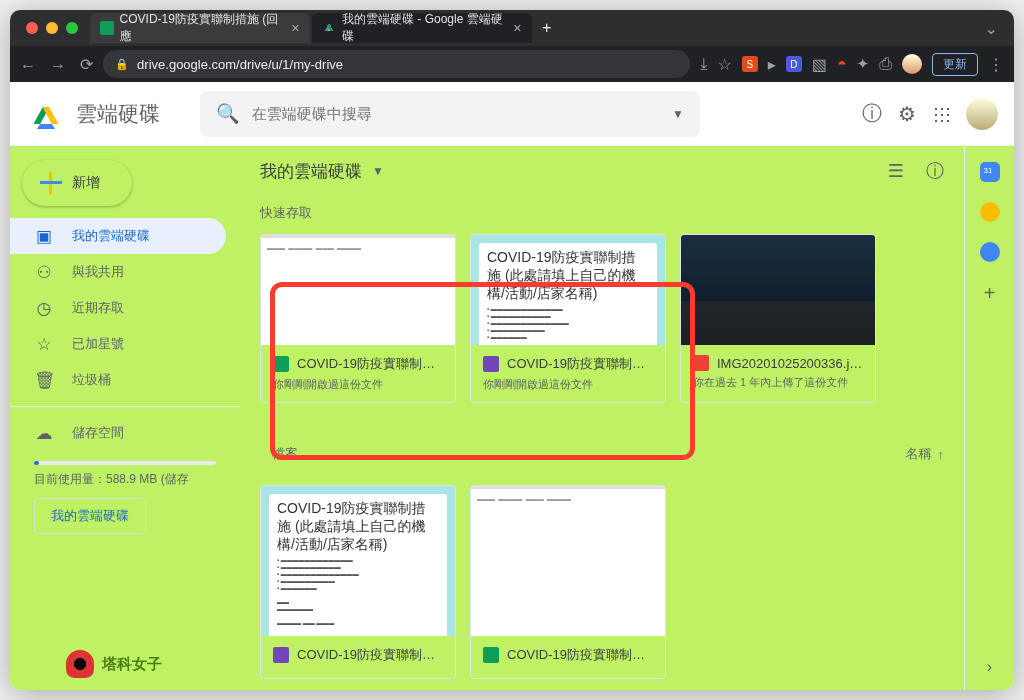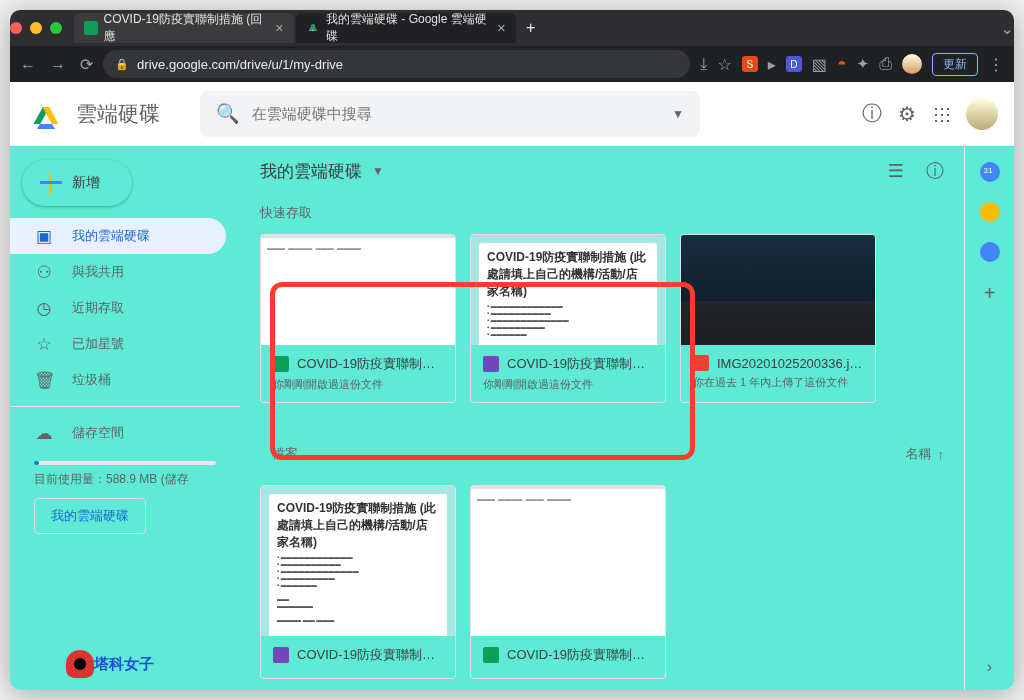--- a/index.html
+++ b/index.html
@@ -1,37 +1,37 @@
 <!DOCTYPE html>
 <html><head>
 <meta charset="utf-8">
 <style>
 * { margin: 0; padding: 0; box-sizing: border-box; font-family: 'Arial', 'Helvetica Neue', sans-serif; }
 body { width: 1024px; height: 700px; overflow: hidden; background: #f0f0f0; display:flex; align-items:center; justify-content:center;}
 .window { width: 1004px; height: 680px; background: #fff; border-radius: 10px; box-shadow: 0 4px 30px rgba(0,0,0,0.3); overflow: hidden; display: flex; flex-direction: column; position:relative;}
-.titlebar { height: 36px; background: #2e2e31; display: flex; align-items: center; padding: 0 0; }
+.titlebar { height: 36px; background: #2e2e31; display: flex; align-items: center; padding: 0 16px; }
 .traffic { display: flex; gap: 8px; margin-right: 12px; }
 .dot { width: 12px; height: 12px; border-radius: 50%; }
 .red{background:#ff5f56}.yellow{background:#ffbd2e}.green{background:#27c93f}
 .tabs-bar { flex:1; display:flex; align-items:center; gap:2px; height:100%; }
 .tab { height:30px; background:#3b3b3e; color:#e0e0e0; font-size:12px; padding:0 10px; display:flex; align-items:center; gap:6px; border-radius:6px 6px 0 0; max-width:220px; position:relative;}
 .tab.active{background:#202124}
 .tab .close{font-size:11px;color:#aaa}
 .tab-icon-sheets{width:14px;height:14px;background:#0f9d58;border-radius:2px}
 .new-tab{color:#eee;font-size:16px;padding:0 8px}
 .urlbar-row{height:36px;background:#202124;display:flex;align-items:center;padding:0 10px;gap:10px}
 .nav-arrows{display:flex;gap:14px;color:#9aa0a6}
 .nav-arrows span{font-size:16px}
 .url-pill{flex:1;background:#35363a;height:28px;border-radius:14px;display:flex;align-items:center;padding:0 12px;color:#e8eaed;font-size:13px;gap:8px}
 .lock{font-size:11px;color:#9aa0a6}
 .ext-icons{display:flex;gap:10px;align-items:center}
 .ext-icons .ei{width:16px;height:16px;border-radius:3px;font-size:10px;display:flex;align-items:center;justify-content:center;color:#fff}
 .update-btn{border:1px solid #8ab4f8;color:#8ab4f8;font-size:12px;padding:2px 10px;border-radius:4px}
 .avatar-sm{width:20px;height:20px;border-radius:50%;background:linear-gradient(#ffd,#d96)}
-.content{flex:1;display:flex;background:#5eead4;position:relative}
+.content{flex:1;display:flex;background:#bef264;position:relative}
 .drive-header{position:absolute;top:0;left:0;right:0;height:64px;display:flex;align-items:center;padding:0 16px;gap:10px;border-bottom:1px solid #f1f1f1;z-index:5;background:#fff}
 .drive-logo{display:flex;align-items:center;gap:10px}
 .brand{font-size:21px;color:#5f6368}
 .search{flex:0 0 500px;margin-left:30px;background:#f1f3f4;height:46px;border-radius:8px;display:flex;align-items:center;padding:0 16px;gap:12px;color:#5f6368}
 .search input{border:none;background:transparent;flex:1;font-size:15px;color:#5f6368}
 .hdr-right{margin-left:auto;display:flex;gap:16px;align-items:center;color:#5f6368}
 .hdr-right .ic{font-size:20px}
 .grid9{width:18px;height:18px;background-image:radial-gradient(#5f6368 1.5px,transparent 1.5px);background-size:6px 6px;background-position:1px 1px}
 .avatar{width:32px;height:32px;border-radius:50%;background:linear-gradient(#ffd,#ba7)}
 .body-row{display:flex;position:absolute;top:64px;left:0;right:0;bottom:0}
@@ -55,40 +55,40 @@
 .loc-icons{margin-left:auto;display:flex;gap:22px;color:#5f6368;font-size:18px;align-items:center}
 .section-title{font-size:13px;color:#5f6368;margin:8px 0 12px;font-weight:500}
 .card-row{display:flex;gap:14px}
 .file-card{width:196px;border:1px solid #e0e0e0;border-radius:4px;overflow:hidden}
 .preview{height:110px;background:#f8f9fa;position:relative;overflow:hidden}
 .preview.form{background:linear-gradient(#a8e6e6,#a8e6e6)}
 .preview.photo{background:linear-gradient(#1a2e40,#0a1520);position:relative}
 .preview.photo:after{content:"";position:absolute;bottom:0;left:0;right:0;height:40%;background:rgba(60,50,40,0.4);backdrop-filter:blur(2px);-webkit-backdrop-filter:blur(2px)}
 .preview.doc-white{background:#fff;border-top:3px solid #e0e0e0}
 .preview .form-doc{position:absolute;left:8px;right:8px;top:8px;bottom:0;background:#fff;border-radius:3px 3px 0 0;padding:6px 8px;font-size:7px;color:#444}
-.form-doc .ftitle{font-size:12px;font-weight:700;color:#333;margin-bottom:3px}
+.form-doc .ftitle{font-size:14px;font-weight:400;color:#333;margin-bottom:3px}
 .card-info{padding:10px 12px;font-size:13px;color:#5f6368}
 .card-name{display:flex;gap:8px;align-items:center;color:#3c4043;margin-bottom:4px}
 .card-name .txt{white-space:nowrap;overflow:hidden;text-overflow:ellipsis}
 .fic{width:16px;height:16px;border-radius:2px;flex-shrink:0}
 .fic.sheets{background:#0f9d58}
 .fic.forms{background:#7248b9}
 .fic.img{background:#ea4335}
 .card-sub{font-size:11px;color:#5f6368}
 .highlight{position:absolute;border:5px solid #ff3b30;border-radius:12px;top:200px;left:260px;width:425px;height:178px;pointer-events:none;z-index:20}
 .sort-row{display:flex;align-items:center;margin-top:30px}
 .sort-right{margin-left:auto;font-size:13px;color:#5f6368;display:flex;gap:6px;align-items:center}
 .files-row{display:flex;gap:14px;margin-top:10px}
 .file-card.big .preview{height:150px}
 .file-card.selected{border-color:#1a73e8;background:#e8f0fe}
 .preview.dog{background:linear-gradient(135deg,#8a9b6e 0%,#d4c9ae 30%,#b8a584 60%,#3d5f3d 100%);position:relative}
 .preview.dog:after{content:"";position:absolute;inset:0;background-image:radial-gradient(ellipse 30% 45% at 55% 60%,rgba(255,255,255,0.7) 20%,transparent 22%),radial-gradient(ellipse 18% 25% at 55% 40%,rgba(120,90,60,0.8) 20%,transparent 22%)}
 .right-strip{width:50px;border-left:1px solid #e8eaed;display:flex;flex-direction:column;align-items:center;gap:20px;padding-top:16px}
-.rs-ic{width:20px;height:20px;border-radius:10px}
-.watermark{position:absolute;bottom:12px;left:56px;font-size:15px;color:#1d4ed8;display:flex;align-items:center;gap:0;z-index:30;font-weight:700}
+.rs-ic{width:20px;height:20px;border-radius:5px}
+.watermark{position:absolute;bottom:12px;left:56px;font-size:15px;color:#4d7c0f;display:flex;align-items:center;gap:8px;z-index:30;font-weight:700}
 .watermark .wic{width:28px;height:28px;background:radial-gradient(#000 30%,transparent 31%),linear-gradient(#d33,#d33);border-radius:50% 50% 30% 30%}
 .ptxt{font-size:6px;color:#999;line-height:8px;padding:6px}
 .form-preview-body{font-size:6px;line-height:7px;color:#555}
 </style>
 </head>
 <body>
 
 <div class="window">
   <div class="titlebar">
     <div class="traffic">

